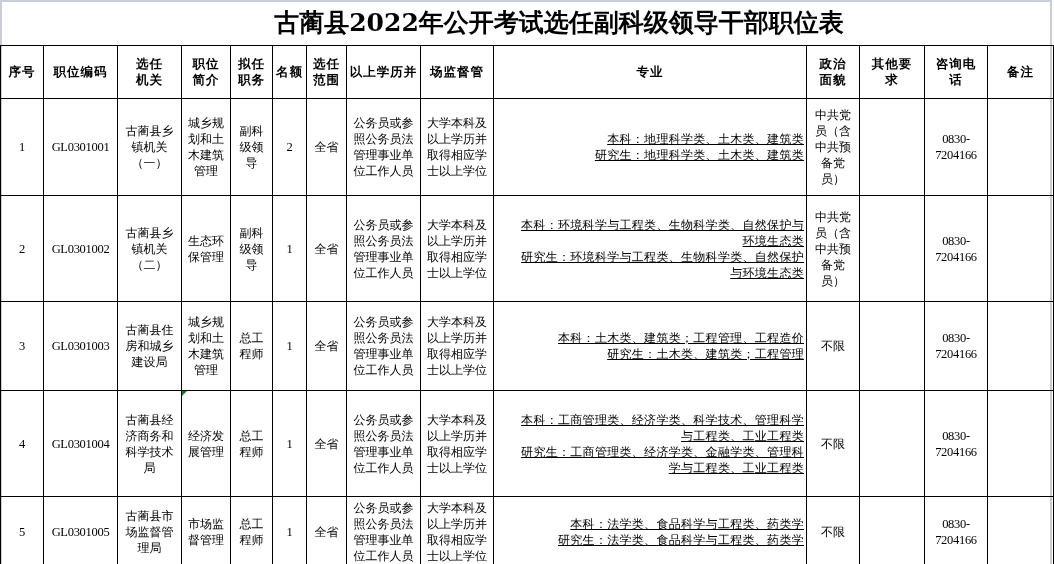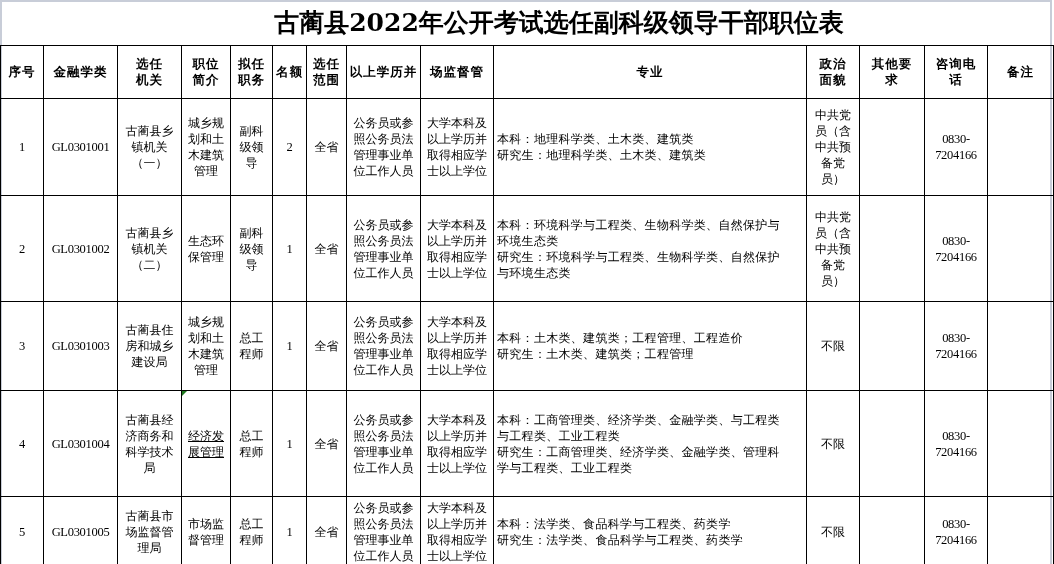--- a/index.html
+++ b/index.html
@@ -2,25 +2,25 @@
 <html><head>
 <meta charset="utf-8">
 <style>
   html, body { margin:0; padding:0; background:#ffffff; }
   body { width:1054px; height:564px; overflow:hidden; position:relative; font-family:"DejaVu Sans", sans-serif; color:#000; }
   .frame { position:absolute; left:0; top:0; width:1052px; height:564px; border-top:2px solid #c8cdd8; border-left:2px solid #c8cdd8; border-right:2px solid #c8cdd8; box-sizing:border-box; }
   .title { position:absolute; left:0; top:0; width:1054px; height:45px; display:flex; align-items:center; justify-content:center; font-family:"DejaVu Serif", serif; font-size:25px; font-weight:bold; letter-spacing:0px;margin-left:32px; }
   table { position:absolute; left:0; top:45px; border-collapse:collapse; table-layout:fixed; width:1053px; }
   td, th { border:1.5px solid #000; padding:0 2px; text-align:center; vertical-align:middle; font-size:12px; line-height:16px; overflow:hidden; }
   th { font-weight:bold; font-size:12.5px; height:52px; letter-spacing:1px; }
-  td.major { text-align:left; padding-left:3px; letter-spacing:0.3px; }
+  td.major { text-align:right; padding-left:3px; letter-spacing:0.3px;text-decoration:underline; }
   td.num { font-family:"Liberation Serif", serif; font-size:12.5px; }
   td.code { font-family:"Liberation Serif", serif; font-size:12.5px; letter-spacing:-0.3px; }
   .pre { white-space:pre-line; }
-  .marker { position:relative;text-decoration:underline; }
+  .marker { position:relative; }
   .tri { position:absolute; left:0; top:0; width:0; height:0; border-top:5px solid #1f7a1f; border-right:5px solid transparent; }
 </style>
 </head>
 <body>
 
 <div class="frame"></div>
 <div class="title">古蔺县2022年公开考试选任副科级领导干部职位表</div>
 
 <table>
   <colgroup>
@@ -35,21 +35,21 @@
     <col style="width:73px">
       <col style="width:313px">
       <col style="width:53px">
       <col style="width:65px">
     <col style="width:63px">
       <col style="width:66px">
   </colgroup>
   <thead>
     <tr>
       <th class="pre">序号</th>
-      <th class="pre">金融学类</th>
+      <th class="pre">职位编码</th>
       <th class="pre">选任
 机关</th>
       <th class="pre">职位
 简介</th>
       <th class="pre">拟任
 职务</th>
       <th class="pre">名额</th>
       <th class="pre">选任
 范围</th>
       <th class="pre">以上学历并</th>
@@ -179,21 +179,21 @@
       <td class="num">1</td>
       <td>全省</td>
       <td class="pre">公务员或参
 照公务员法
 管理事业单
 位工作人员</td>
       <td class="pre">大学本科及
 以上学历并
 取得相应学
 士以上学位</td>
-      <td class="pre major">本科：工商管理类、经济学类、金融学类、与工程类
+      <td class="pre major">本科：工商管理类、经济学类、科学技术、管理科学
 与工程类、工业工程类
 研究生：工商管理类、经济学类、金融学类、管理科
 学与工程类、工业工程类</td>
       <td class="pre">不限</td>
       <td></td>
       <td class="pre code">0830-
 7204166</td>
       <td></td>
     </tr>
     <tr style="height:70px">

